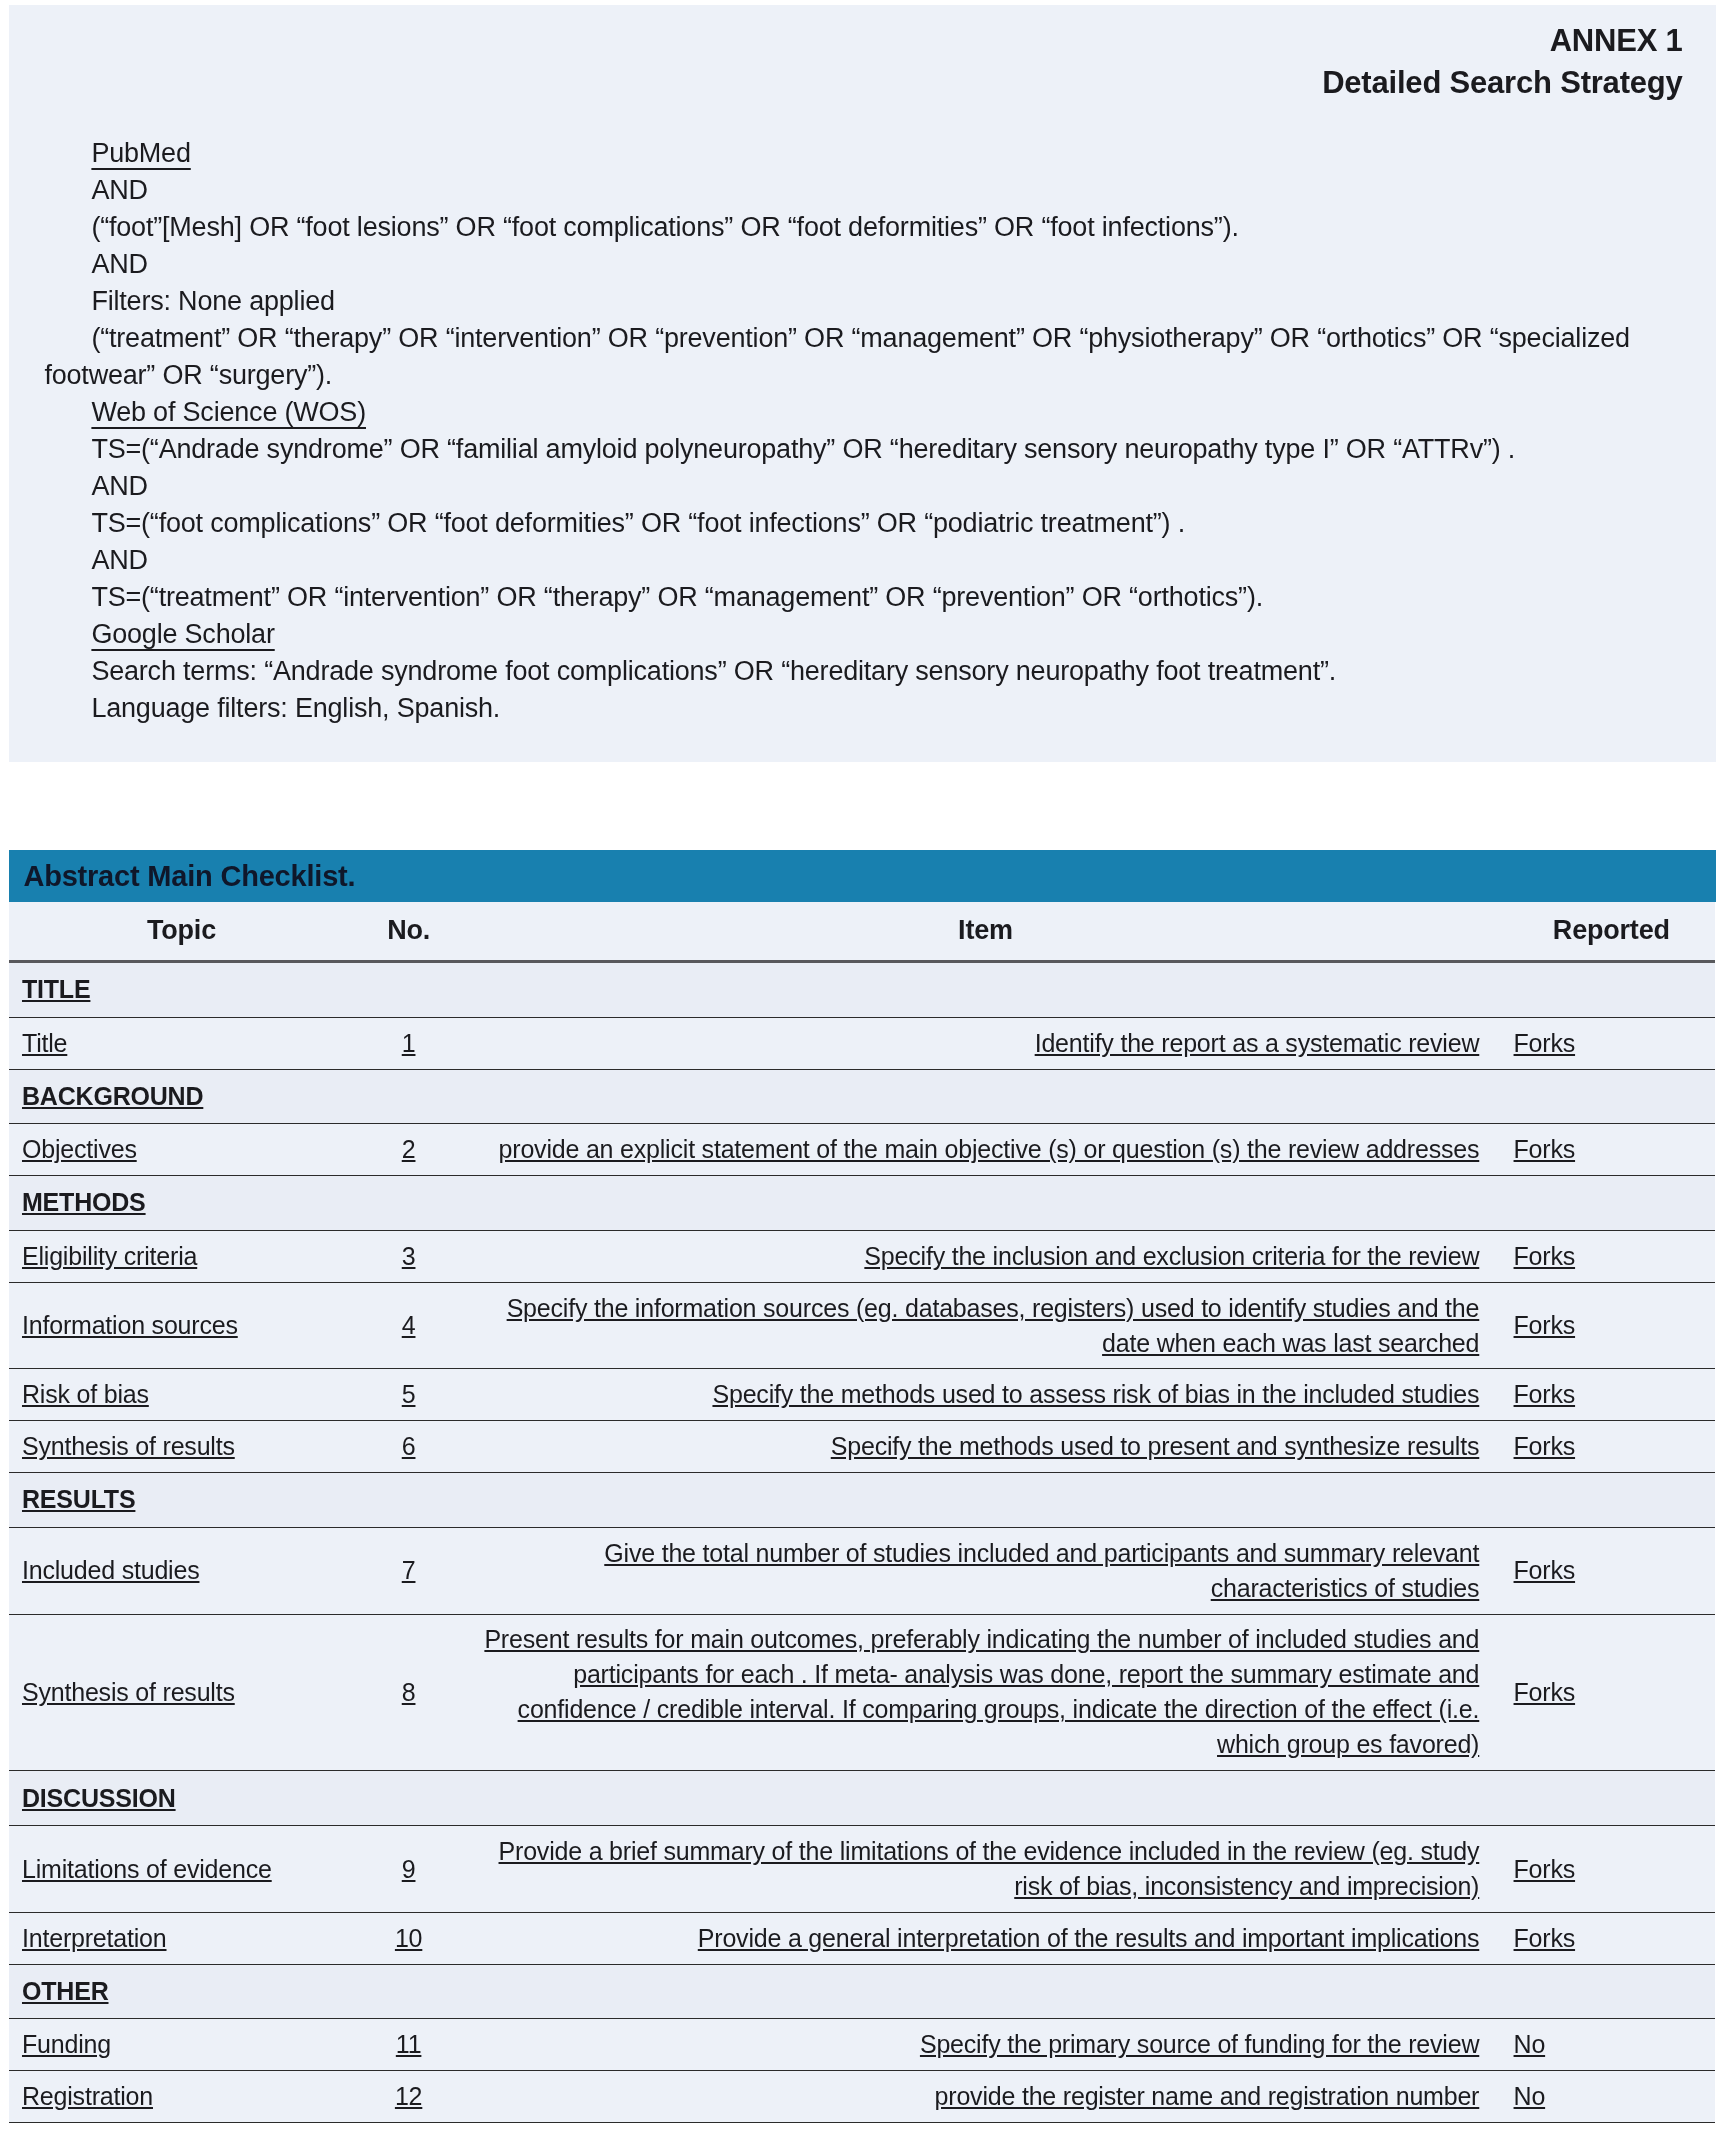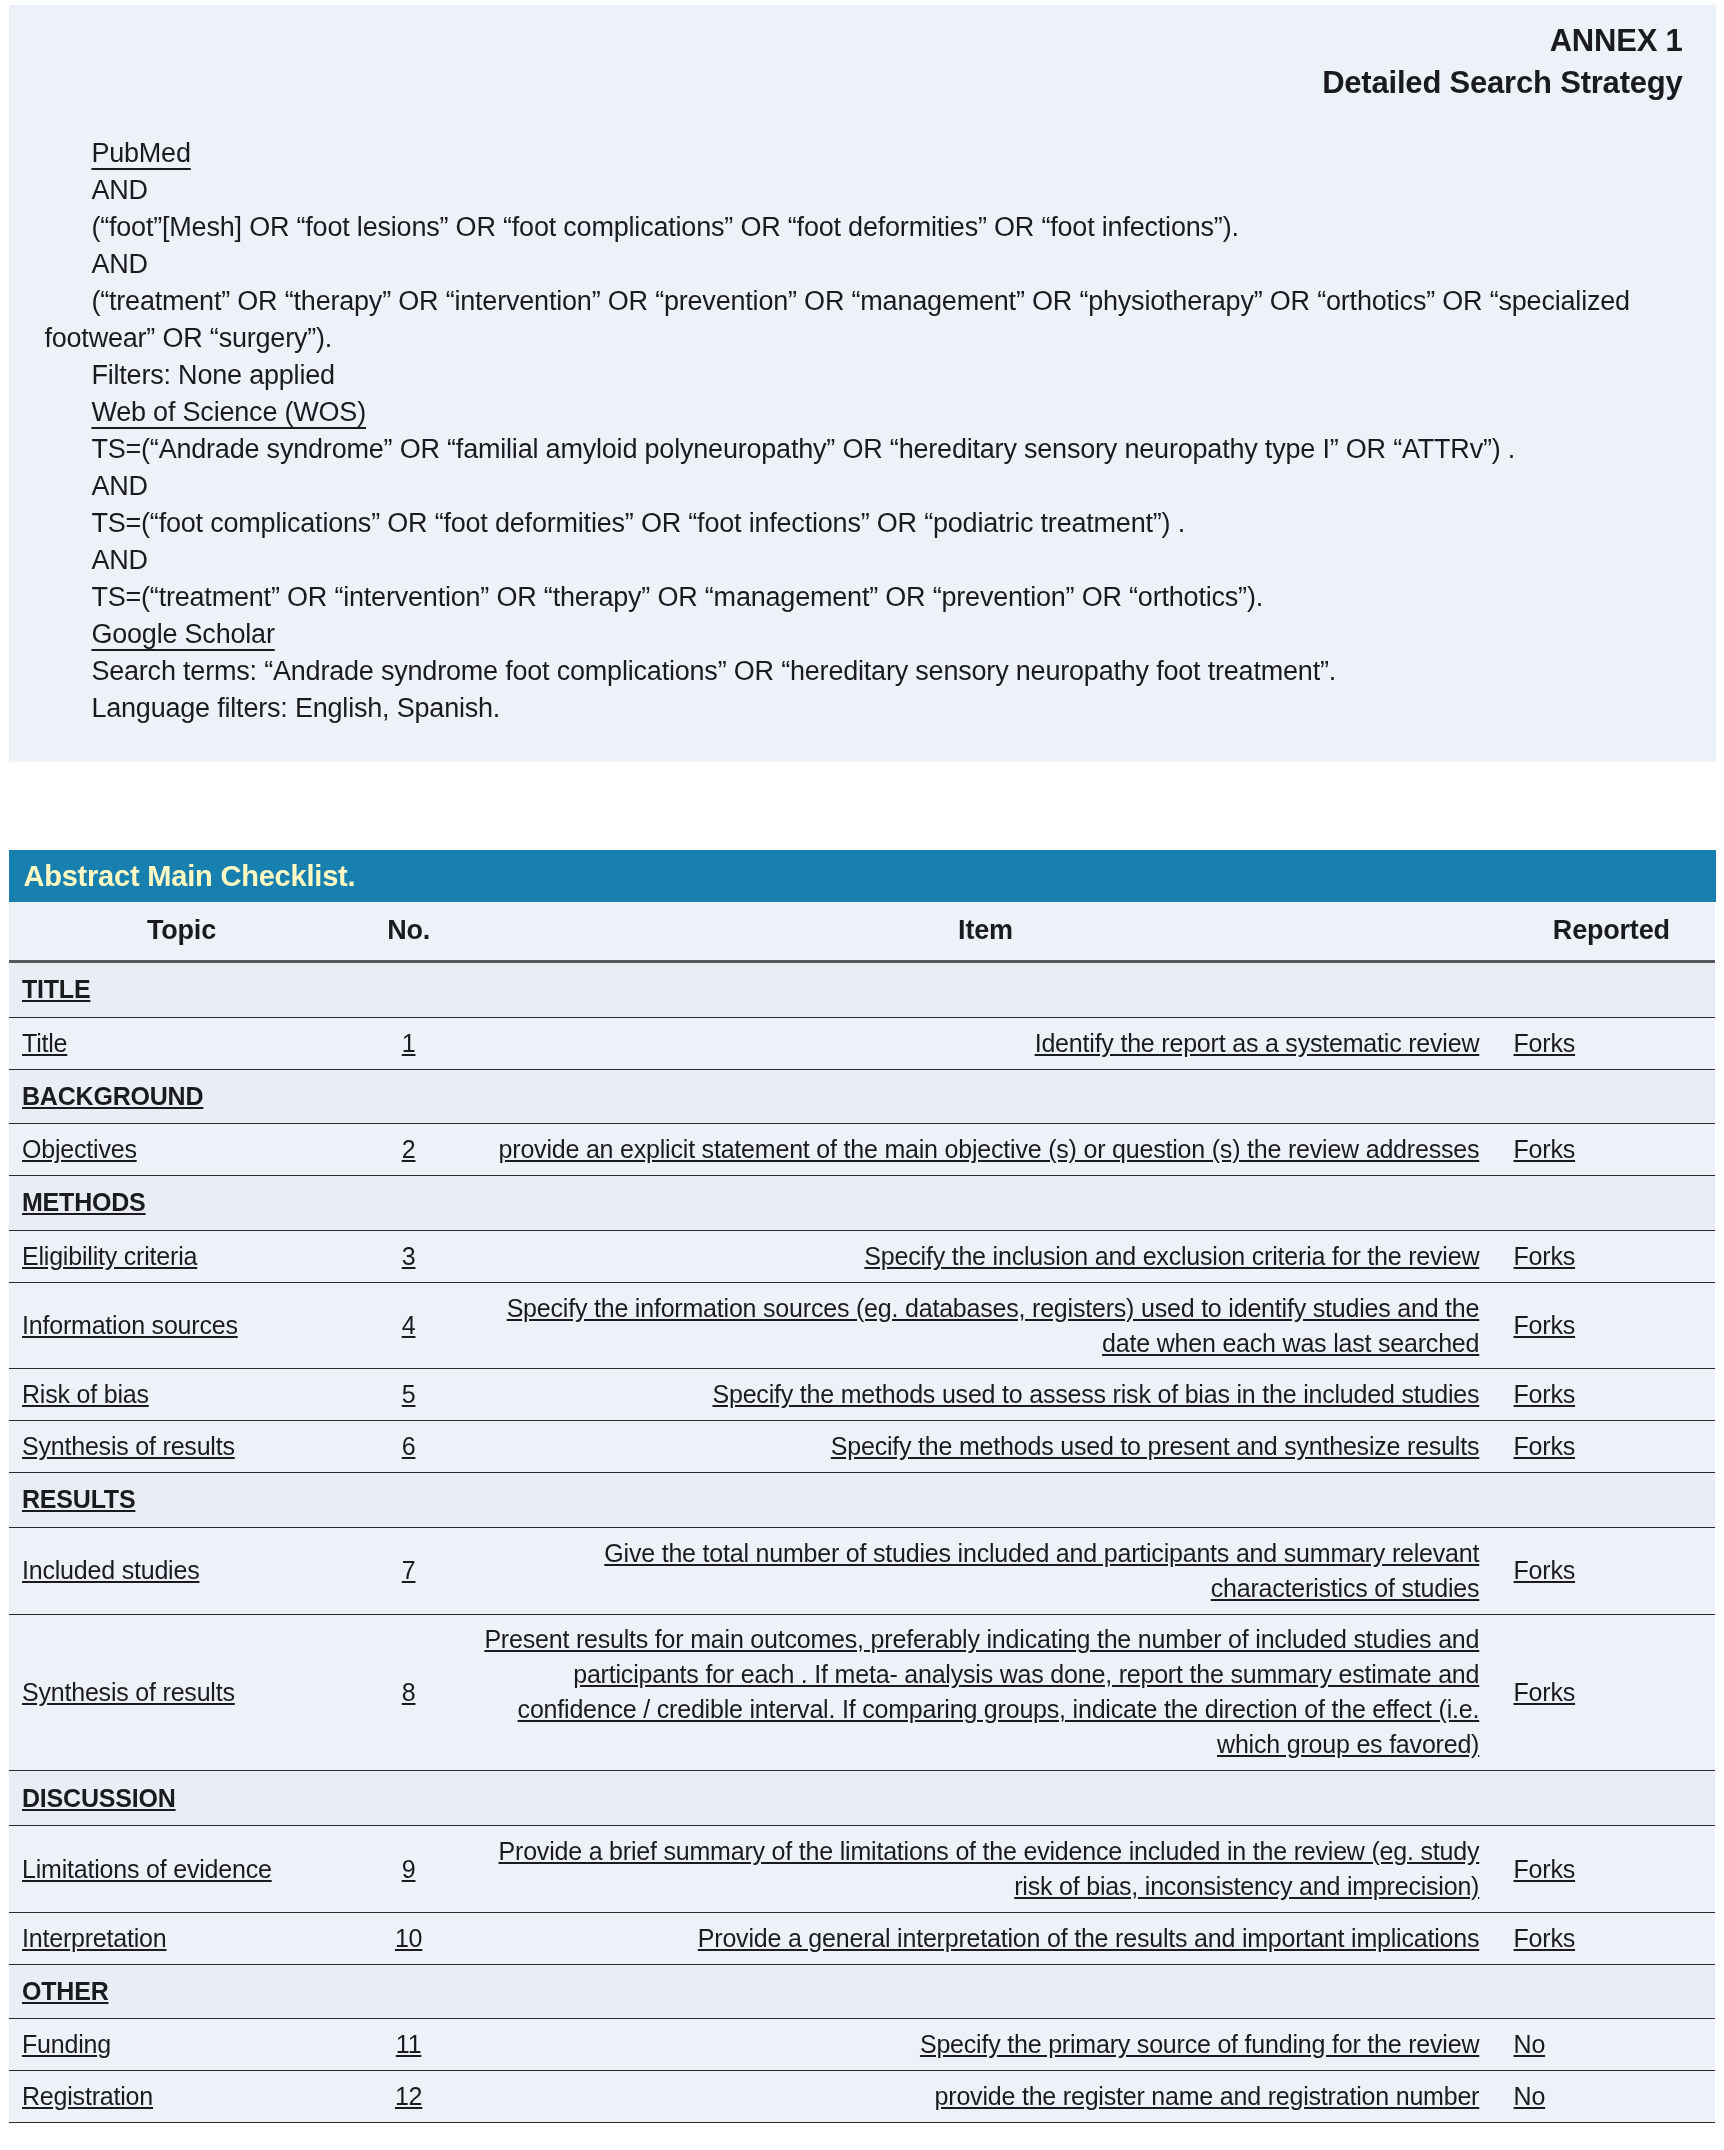--- a/index.html
+++ b/index.html
@@ -44,21 +44,21 @@
   .lines .u {
     text-decoration: underline;
     text-underline-offset: 5.5px;
     text-decoration-thickness: 1.6px;
   }
 
   
   .band {
     margin: 88px 9.4px 0;
     background: var(--accent);
-    color: #fef9c3;
+    color: #0f172a;
     height: 52px;
     display: flex;
     align-items: center;
     padding: 0 14px;
     font-size: 29px;
     font-weight: 700;
     letter-spacing: -0.2px;
   }
   table.checklist {
     border-collapse: collapse;
@@ -100,22 +100,22 @@
 <section class="panel">
   <div class="annex-title">
     <div>ANNEX 1</div>
     <div>Detailed Search Strategy</div>
   </div>
   <div class="lines">
       <p><span class="u">PubMed</span></p>
       <p>AND</p>
       <p>(“foot”[Mesh] OR “foot lesions” OR “foot complications” OR “foot deformities” OR “foot infections”).</p>
       <p>AND</p>
+      <p>Filters: None applied</p>
       <p>(“treatment” OR “therapy” OR “intervention” OR “prevention” OR “management” OR “physiotherapy” OR “orthotics” OR “specialized footwear” OR “surgery”).</p>
-      <p>Filters: None applied</p>
       <p><span class="u">Web of Science (WOS)</span></p>
       <p>TS=(“Andrade syndrome” OR “familial amyloid polyneuropathy” OR “hereditary sensory neuropathy type I” OR “ATTRv”) .</p>
       <p>AND</p>
       <p>TS=(“foot complications” OR “foot deformities” OR “foot infections” OR “podiatric treatment”) .</p>
       <p>AND</p>
       <p>TS=(“treatment” OR “intervention” OR “therapy” OR “management” OR “prevention” OR “orthotics”).</p>
       <p><span class="u">Google Scholar</span></p>
       <p>Search terms: “Andrade syndrome foot complications” OR “hereditary sensory neuropathy foot treatment”.</p>
       <p>Language filters: English, Spanish.</p>
     </div>

